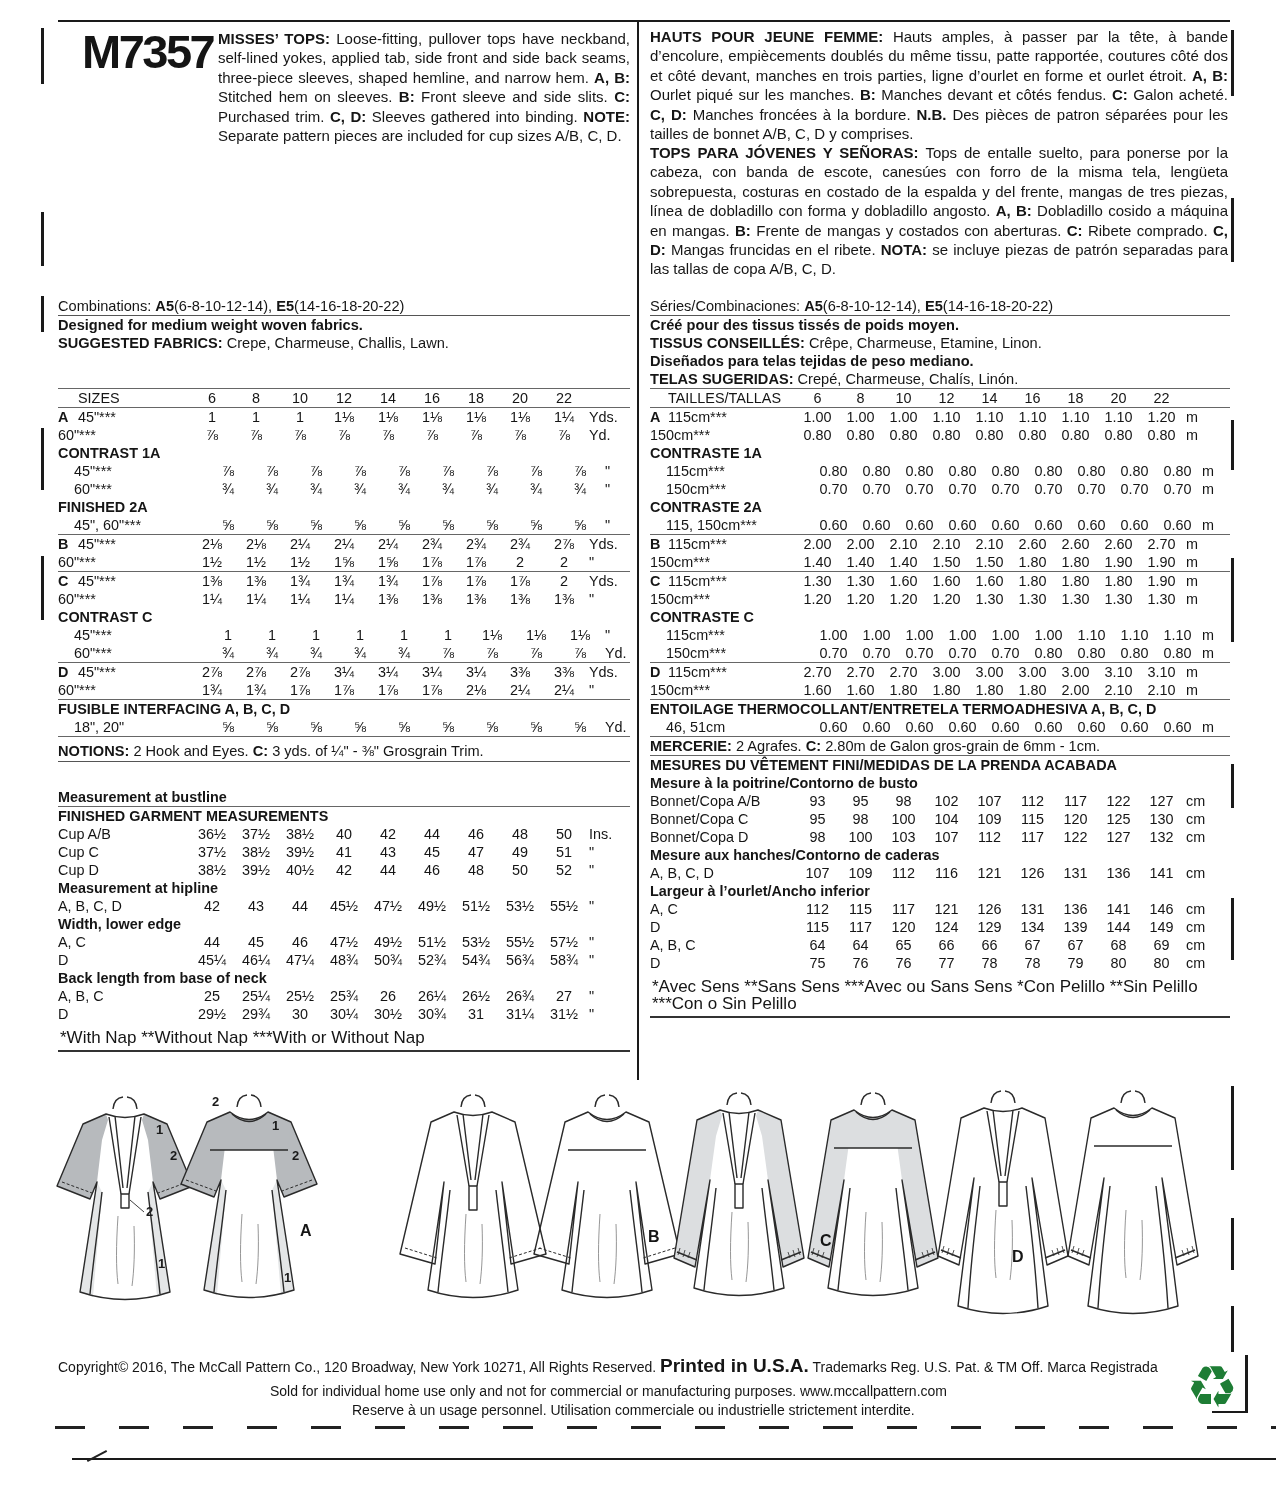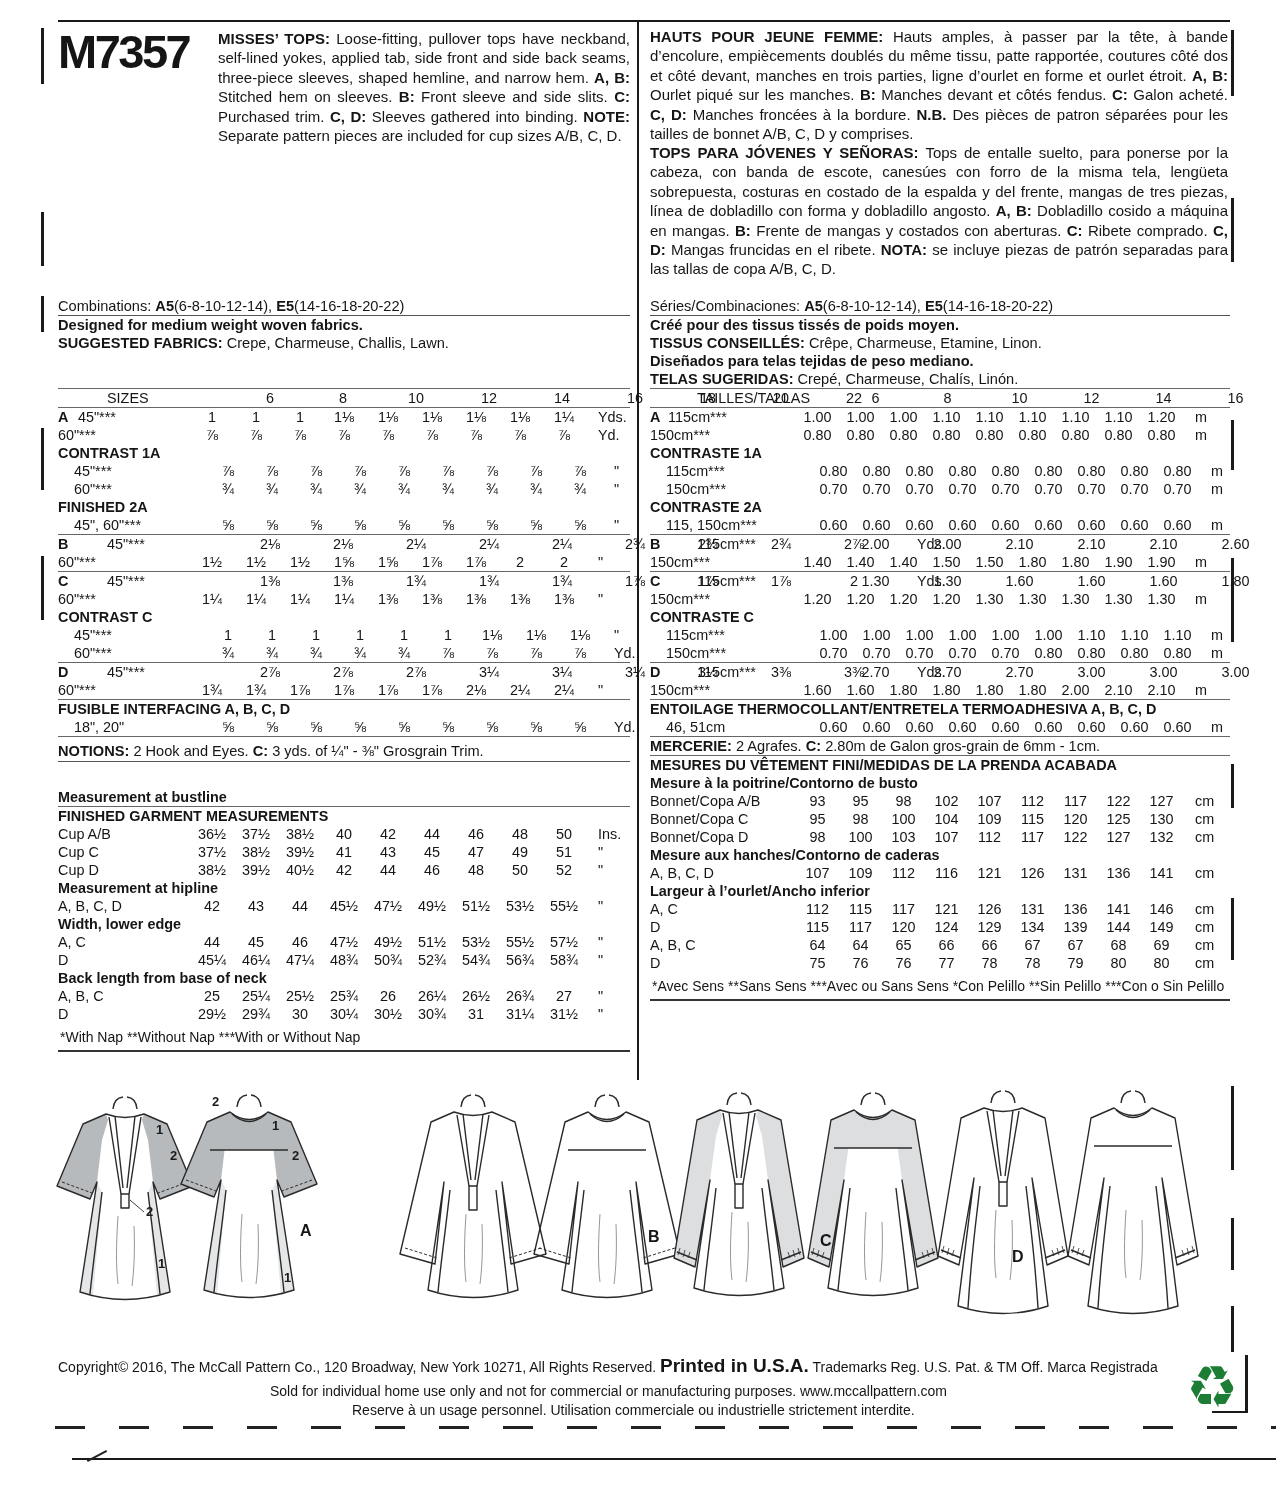--- a/index.html
+++ b/index.html
@@ -3,46 +3,46 @@
 <meta charset="utf-8">
 <style>
   html,body{margin:0;padding:0;}
   body{width:1276px;height:1496px;position:relative;background:#fff;color:#151515;
        font-family:"Liberation Sans","DejaVu Sans",sans-serif;overflow:hidden;}
   .abs{position:absolute;}
   .b{font-weight:bold;}
   .lg{font-size:19px;font-weight:bold;}
   .just{text-align:justify;}
   
-  #pattern-number{font-size:47px;font-weight:bold;letter-spacing:-2.5px;line-height:44px;}
+  #pattern-number{font-size:47px;font-weight:bold;letter-spacing:-2.5px;line-height:44px;margin-left:24px;}
   .desc{font-size:15px;line-height:19.4px;}
   
   .hline{position:absolute;background:#1a1a1a;height:2px;}
   .vline{position:absolute;background:#1a1a1a;width:2px;}
   .tick{position:absolute;background:#1a1a1a;width:3px;}
   .rtick{position:absolute;background:#1a1a1a;width:3px;}
   
   .tline{font-size:14.6px;line-height:18px;height:18px;white-space:nowrap;}
   .rule-b{border-bottom:1.4px solid #555;}
   
   .trow{display:flex;height:18px;line-height:18px;font-size:14.4px;white-space:nowrap;}
-  .trow.rule-above{border-top:1.4px solid #666;gap:29px;}
+  .trow.rule-above{border-top:1.4px solid #666;}
   .trow.rule-below{border-bottom:1.4px solid #666;}
   .tl{width:20px;font-weight:bold;flex:none;}
   .tlb{width:112px;flex:none;}
   .tlb.wide{width:132px;}
   .trow.indent .tlb{padding-left:16px;}
   .tv{width:44px;text-align:center;flex:none;}
-  .tu{width:42px;padding-left:3px;flex:none;margin-left:9px;}
+  .tu{width:42px;padding-left:3px;flex:none;}
   .rt .tl{width:18px;}
   .rt .tlb{width:128px;}
   .rt .tlb.wide{width:146px;}
   .rt .tv{width:43px;}
   .rt .tu{width:26px;}
-  .fnote{font-size:14px;line-height:17px;}
+  .fnote{font-size:17px;line-height:17px;}
   .botline{border-bottom:2.2px solid #333;}
   
   .figsvg{position:absolute;}
   .figlabel{position:absolute;font-size:16px;font-weight:bold;}
   
   .foot{font-size:14px;line-height:16px;white-space:nowrap;text-align:right;}
   #cutline{position:absolute;height:3px;
     background:repeating-linear-gradient(90deg,#222 0 30px,transparent 30px 64px);}
   #recycle{font-size:58px;line-height:58px;font-weight:bold;}
 </style>

